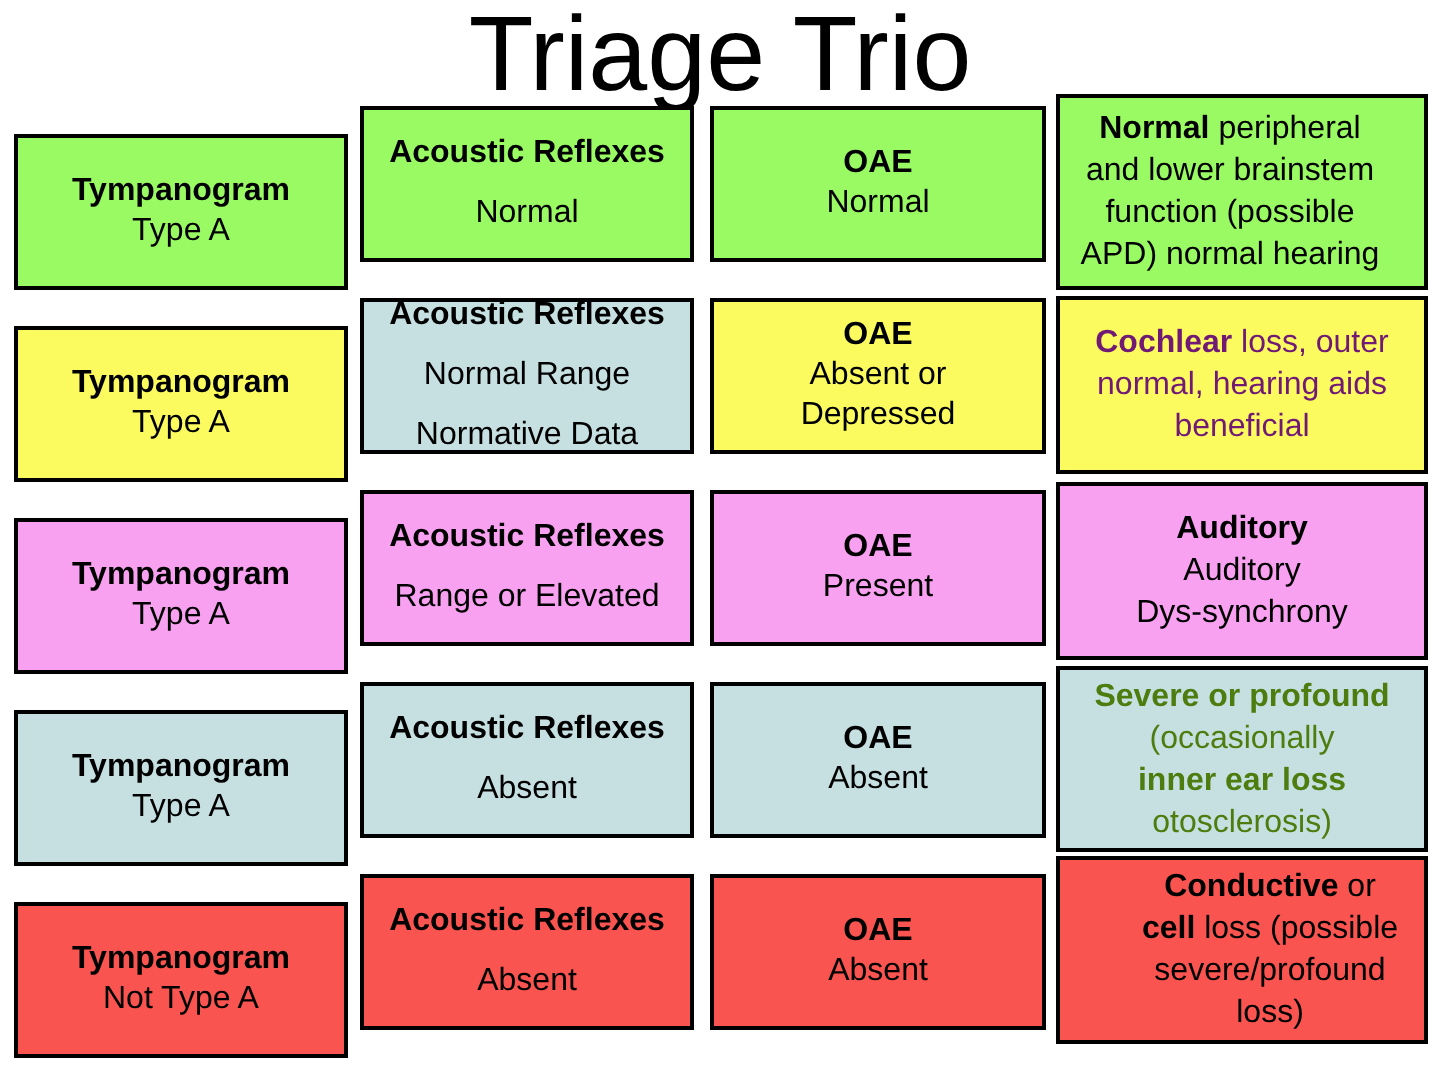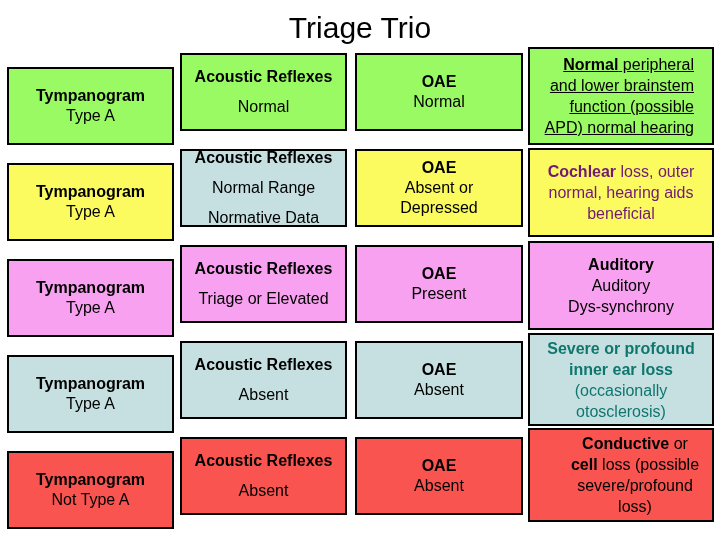--- a/index.html
+++ b/index.html
@@ -15,21 +15,21 @@
     overflow: hidden;
     font-family: "Liberation Sans", sans-serif;
     color: #000000;
   }
   .title {
     position: absolute;
     top: 2px;
     left: 0;
     right: 0;
     text-align: center;
-    font-size: 30px;
+    font-size: 53px;
     line-height: 52px;
     font-weight: 400;
     color: #000000;
     z-index: 0;
     white-space: nowrap;
   }
   .cell {
     position: absolute;
     box-sizing: border-box;
     border: 2px solid #000000;
@@ -38,25 +38,24 @@
     justify-content: center;
     align-items: center;
     text-align: center;
     font-size: 16px;
     line-height: 20px;
     z-index: 1;
     padding: 2px 3px;
   }
   .cell .b { font-weight: 700; }
   .cell.left {
-    align-items: flex-end;
+    align-items: center;
     text-align: left;
     padding-left: 6px;
     padding-right: 18px;
-    text-decoration: underline;
   }
   .c4 { line-height: 21px; }
 
   
   .c1 { left: 7px;   width: 167px; margin-top: 14px; }
   .c2 { left: 180px; width: 167px; gap: 10px; }
   .c3 { left: 355px; width: 168px; }
   .c4 { left: 528px; width: 186px; }
 
   
@@ -115,21 +114,21 @@
         <div class="line"><span class="b">Cochlear</span><span> loss, outer</span></div>
         <div class="line"><span>normal, hearing aids</span></div>
         <div class="line"><span>beneficial</span></div>
       </div>
       <div class="cell r3 c1" style="background: rgb(248, 161, 240); border-color: rgb(0, 0, 0); color: rgb(0, 0, 0);">
         <div class="line"><span class="b">Tympanogram</span></div>
         <div class="line"><span>Type A</span></div>
       </div>
       <div class="cell r3 c2" style="background: rgb(248, 161, 240); border-color: rgb(0, 0, 0); color: rgb(0, 0, 0);">
         <div class="line"><span class="b">Acoustic Reflexes</span></div>
-        <div class="line"><span>Triage or Elevated</span></div>
+        <div class="line"><span>Range or Elevated</span></div>
       </div>
       <div class="cell r3 c3" style="background: rgb(248, 161, 240); border-color: rgb(0, 0, 0); color: rgb(0, 0, 0);">
         <div class="line"><span class="b">OAE</span></div>
         <div class="line"><span>Present</span></div>
       </div>
       <div class="cell r3 c4" style="background: rgb(248, 161, 240); border-color: rgb(0, 0, 0); color: rgb(0, 0, 0);">
         <div class="line"><span class="b">Auditory</span></div>
         <div class="line"><span>Auditory</span></div>
         <div class="line"><span>Dys-synchrony</span></div>
       </div>
@@ -138,24 +137,24 @@
         <div class="line"><span>Type A</span></div>
       </div>
       <div class="cell r4 c2" style="background: rgb(198, 224, 226); border-color: rgb(0, 0, 0); color: rgb(0, 0, 0);">
         <div class="line"><span class="b">Acoustic Reflexes</span></div>
         <div class="line"><span>Absent</span></div>
       </div>
       <div class="cell r4 c3" style="background: rgb(198, 224, 226); border-color: rgb(0, 0, 0); color: rgb(0, 0, 0);">
         <div class="line"><span class="b">OAE</span></div>
         <div class="line"><span>Absent</span></div>
       </div>
-      <div class="cell r4 c4" style="background: rgb(198, 224, 226); border-color: rgb(0, 0, 0); color: #0f766e;">
+      <div class="cell r4 c4" style="background: rgb(198, 224, 226); border-color: rgb(0, 0, 0); color: #4d7c0f;">
         <div class="line"><span class="b">Severe or profound</span></div>
+        <div class="line"><span>(occasionally</span></div>
         <div class="line"><span class="b">inner ear loss</span></div>
-        <div class="line"><span>(occasionally</span></div>
         <div class="line"><span>otosclerosis)</span></div>
       </div>
       <div class="cell r5 c1" style="background: rgb(249, 84, 80); border-color: rgb(0, 0, 0); color: rgb(0, 0, 0);">
         <div class="line"><span class="b">Tympanogram</span></div>
         <div class="line"><span>Not Type A</span></div>
       </div>
       <div class="cell r5 c2" style="background: rgb(249, 84, 80); border-color: rgb(0, 0, 0); color: rgb(0, 0, 0);">
         <div class="line"><span class="b">Acoustic Reflexes</span></div>
         <div class="line"><span>Absent</span></div>
       </div>

